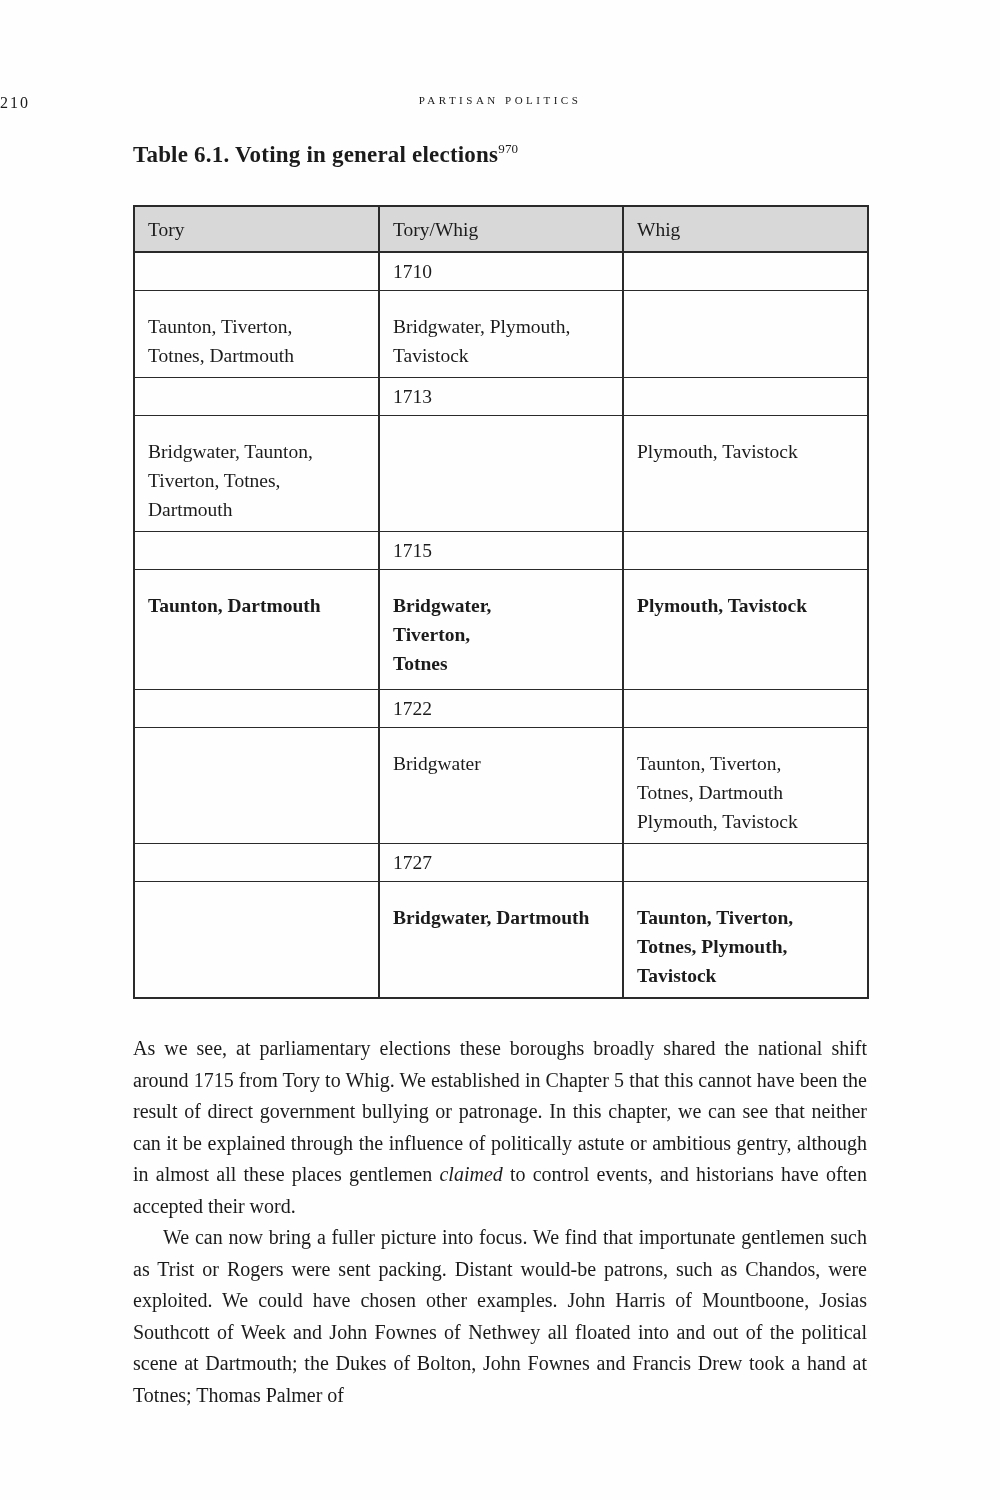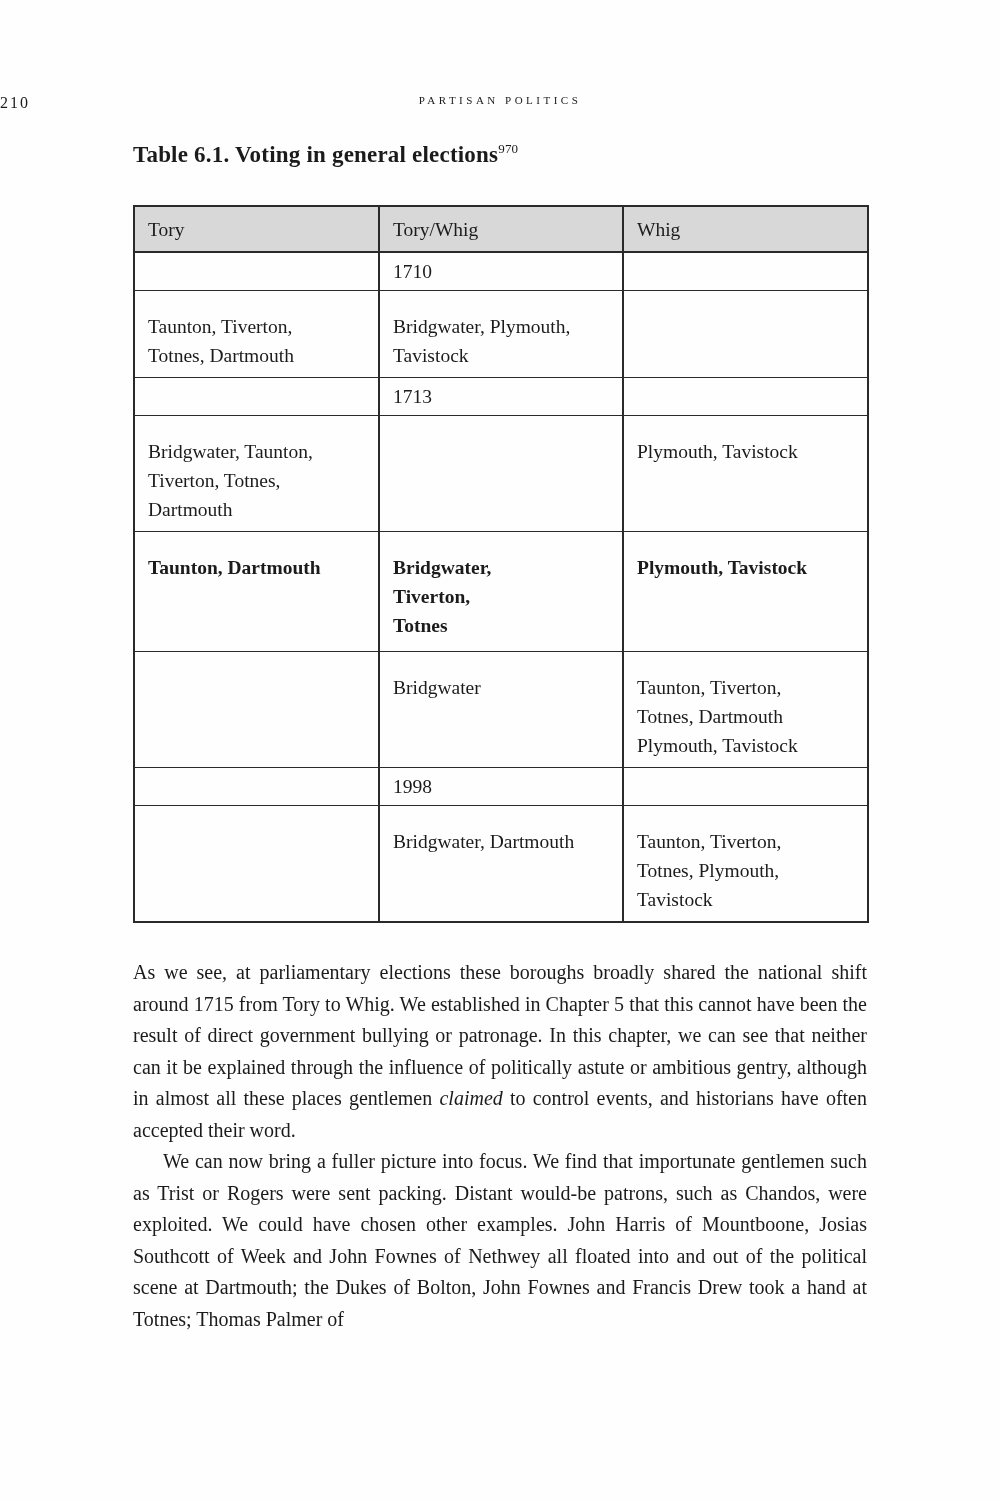--- a/index.html
+++ b/index.html
@@ -73,21 +73,21 @@
   table.elections th {
     background: #d8d8d8;
     height: 44px;
     padding-top: 8px;
     border-top-width: 2.5px;
     border-bottom-width: 2px;
   }
   table.elections { border: 2.5px solid #222; }
   tr.r-year td { height: 38px; padding-top: 4px; padding-bottom: 4px; }
   tr.r-tall td { height: 120px; font-weight: bold; }
-  tr.r-last td { border-bottom-width: 2.5px; }
+  tr.r-last td { border-bottom-width: 2.5px; font-weight: bold; }
 
   
   .body-text {
     margin-top: 34px;
     font-size: 20px;
     line-height: 31.5px;
     text-align: justify;
   }
   .body-text p + p { text-indent: 30px; }
   .body-text em { font-style: italic; }
@@ -151,37 +151,47 @@
         <td>1713</td>
         <td></td>
       </tr>
       <tr>
         <td>Bridgwater, Taunton,
 Tiverton, Totnes,
 Dartmouth</td>
         <td></td>
         <td>Plymouth, Tavistock</td>
       </tr>
+      <tr class="r-year">
+        <td></td>
+        <td>1715</td>
+        <td></td>
+      </tr>
       <tr class="r-tall">
         <td>Taunton, Dartmouth</td>
         <td>Bridgwater,
 Tiverton,
 Totnes</td>
         <td>Plymouth, Tavistock</td>
       </tr>
+      <tr class="r-year">
+        <td></td>
+        <td>1722</td>
+        <td></td>
+      </tr>
       <tr>
         <td></td>
         <td>Bridgwater</td>
         <td>Taunton, Tiverton,
 Totnes, Dartmouth
 Plymouth, Tavistock</td>
       </tr>
       <tr class="r-year">
         <td></td>
-        <td>1998</td>
+        <td>1727</td>
         <td></td>
       </tr>
       <tr class="r-last">
         <td></td>
         <td>Bridgwater, Dartmouth</td>
         <td>Taunton, Tiverton,
 Totnes, Plymouth,
 Tavistock</td>
       </tr>
     </tbody>

